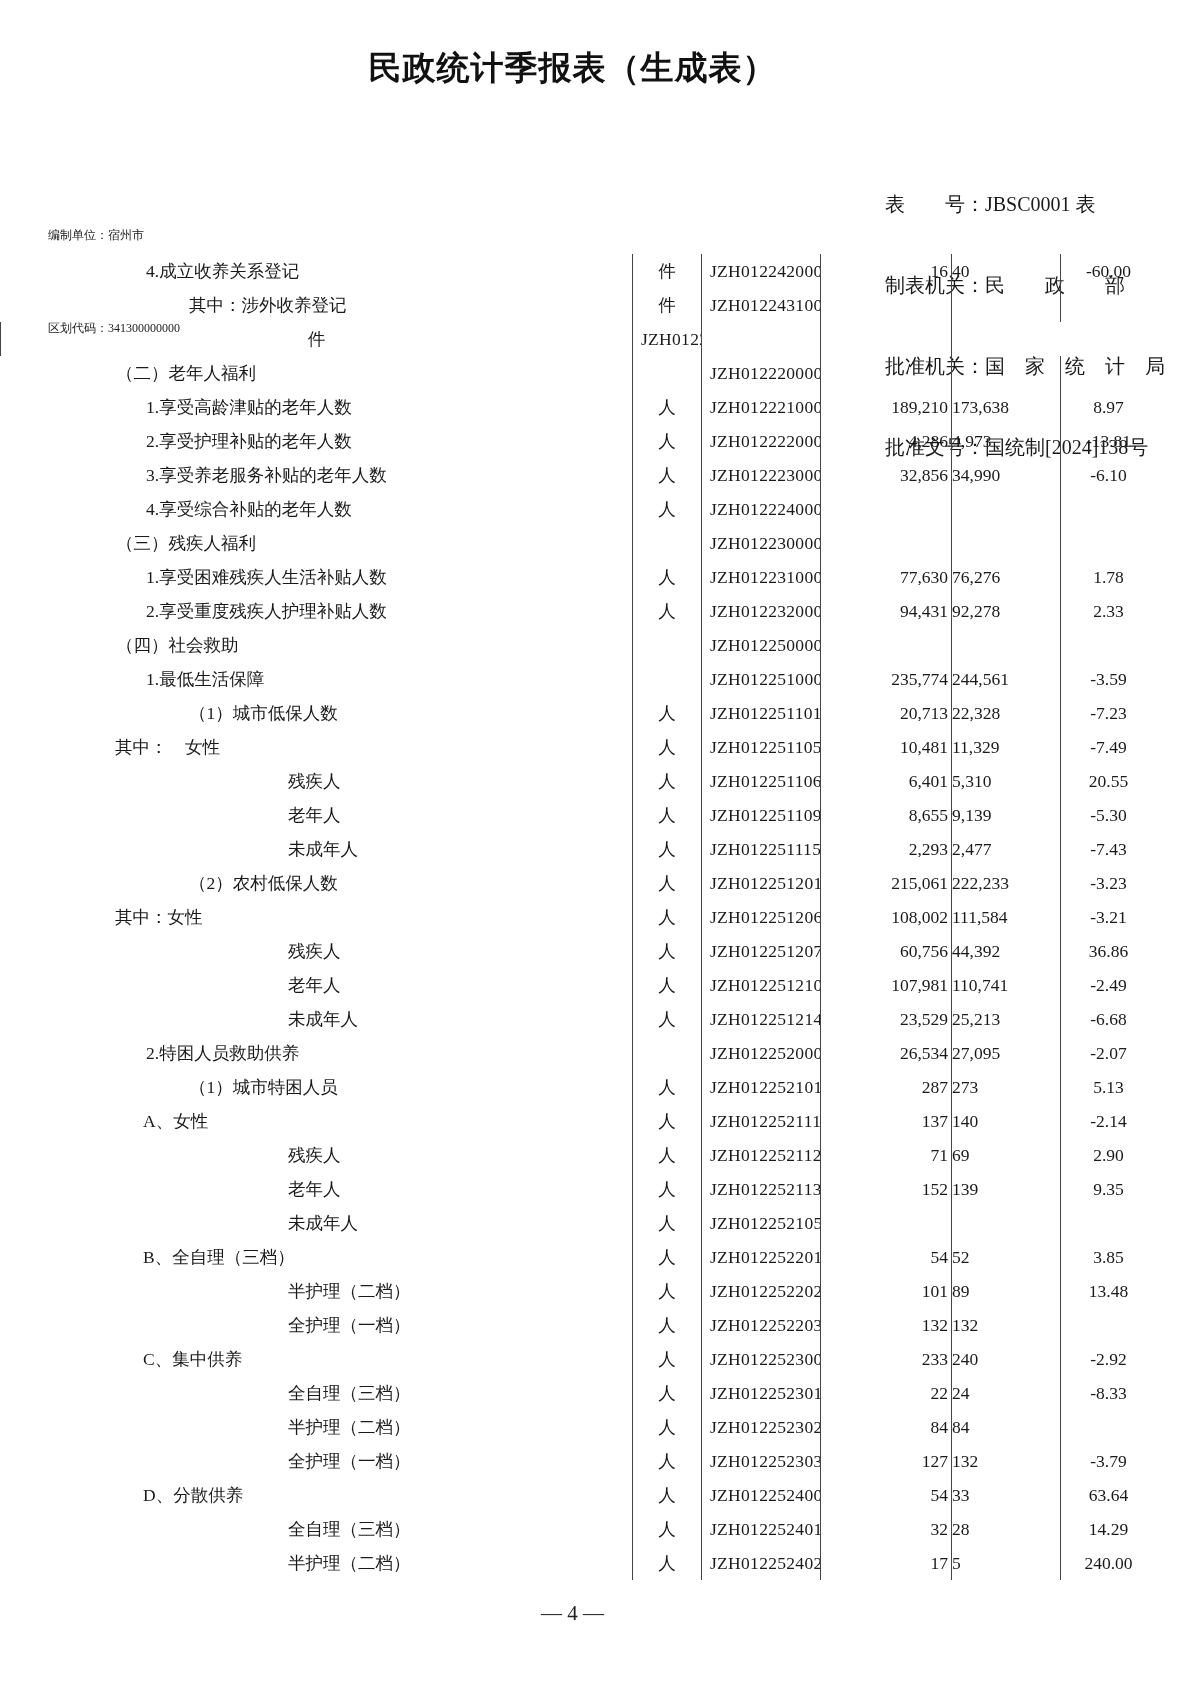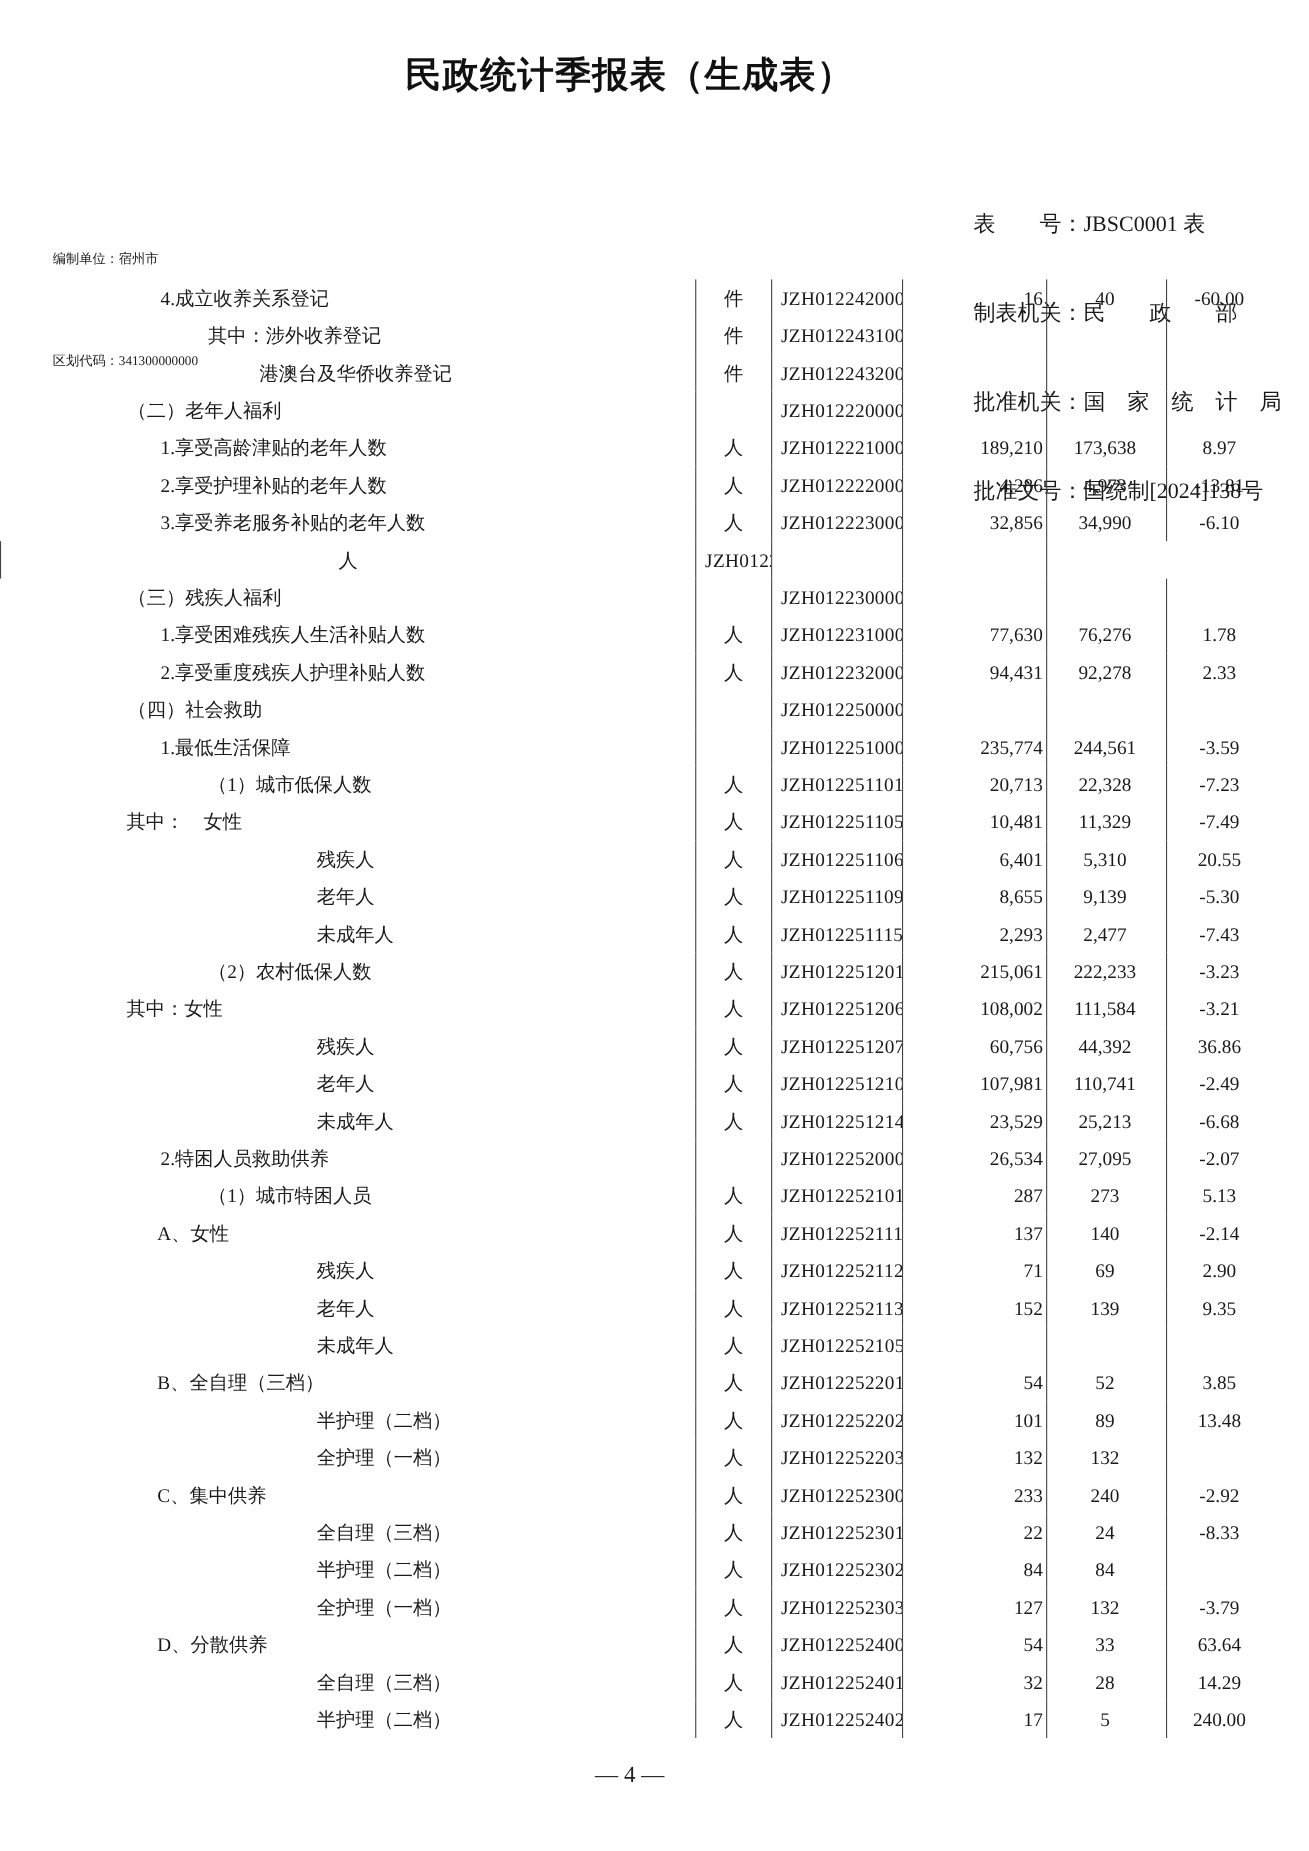--- a/index.html
+++ b/index.html
@@ -53,21 +53,21 @@
     grid-template-columns: 632px 69px 119px 131px 109px 105px;
     height: 34px;
     line-height: 34px;
     font-size: 17.5px;
   }
   .t-row > div { overflow: hidden; white-space: pre; }
   .cell-name   { text-align: left; margin-left: 23px; }
   .cell-unit   { border-left: 1px solid #444; text-align: center; }
   .cell-code   { border-left: 1px solid #444; padding-left: 8px; letter-spacing: 0.3px; }
   .cell-v1     { border-left: 1px solid #444; text-align: right; padding-right: 3px; }
-  .cell-v2     { border-left: 1px solid #444; text-align: center; padding-right: 3px; }
+  .cell-v2     { border-left: 1px solid #444; text-align: left; padding-right: 3px; }
   .cell-chg    { border-left: 1px solid #444; text-align: center; padding-right: 9px; }
   .ind-0 { padding-left: 93px; }
   .ind-1 { padding-left: 123px; }
   .ind-2 { padding-left: 166px; }
   .ind-3 { padding-left: 213px; }
   .ind-4 { padding-left: 92px; }
   .ind-5 { padding-left: 120px; }
   .ind-6 { padding-left: 265px; }
   .footer {
     position: absolute;
@@ -109,21 +109,20 @@
   </div>
       <div class="t-row">
     <div class="cell-name ind-2">其中：涉外收养登记</div>
     <div class="cell-unit">件</div>
     <div class="cell-code">JZH012243100</div>
     <div class="cell-v1"></div>
     <div class="cell-v2"></div>
     <div class="cell-chg"></div>
   </div>
       <div class="t-row">
-    <div class="cell-name ind-3">港澳台及华侨收养登记</div>
     <div class="cell-unit">件</div>
     <div class="cell-code">JZH012243200</div>
     <div class="cell-v1"></div>
     <div class="cell-v2"></div>
     <div class="cell-chg"></div>
   </div>
       <div class="t-row">
     <div class="cell-name ind-0">（二）老年人福利</div>
     <div class="cell-unit"></div>
     <div class="cell-code">JZH012220000</div>
@@ -149,20 +148,21 @@
   </div>
       <div class="t-row">
     <div class="cell-name ind-1">3.享受养老服务补贴的老年人数</div>
     <div class="cell-unit">人</div>
     <div class="cell-code">JZH012223000</div>
     <div class="cell-v1">32,856</div>
     <div class="cell-v2">34,990</div>
     <div class="cell-chg">-6.10</div>
   </div>
       <div class="t-row">
+    <div class="cell-name ind-1">4.享受综合补贴的老年人数</div>
     <div class="cell-unit">人</div>
     <div class="cell-code">JZH012224000</div>
     <div class="cell-v1"></div>
     <div class="cell-v2"></div>
     <div class="cell-chg"></div>
   </div>
       <div class="t-row">
     <div class="cell-name ind-0">（三）残疾人福利</div>
     <div class="cell-unit"></div>
     <div class="cell-code">JZH012230000</div>

